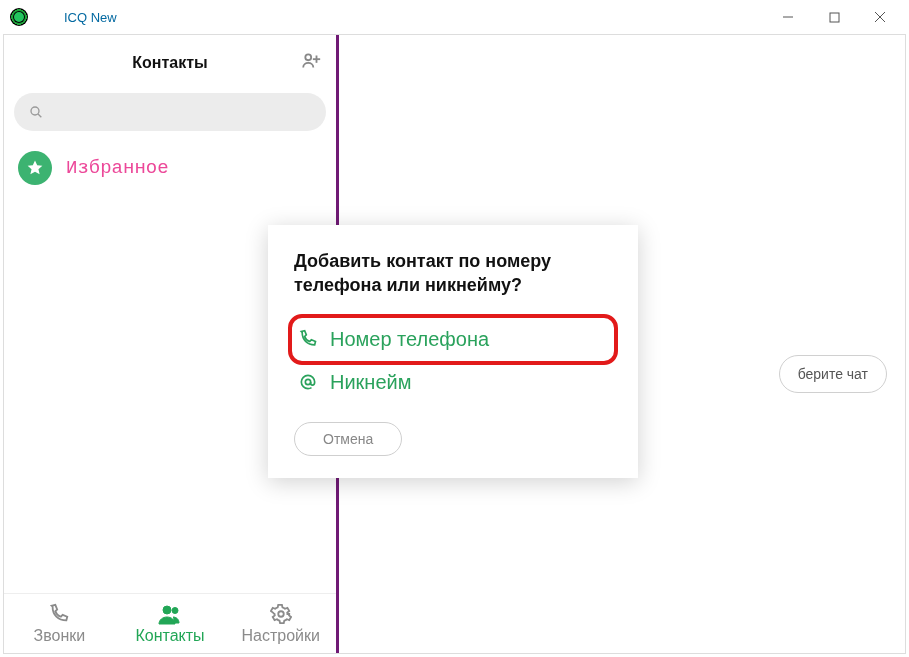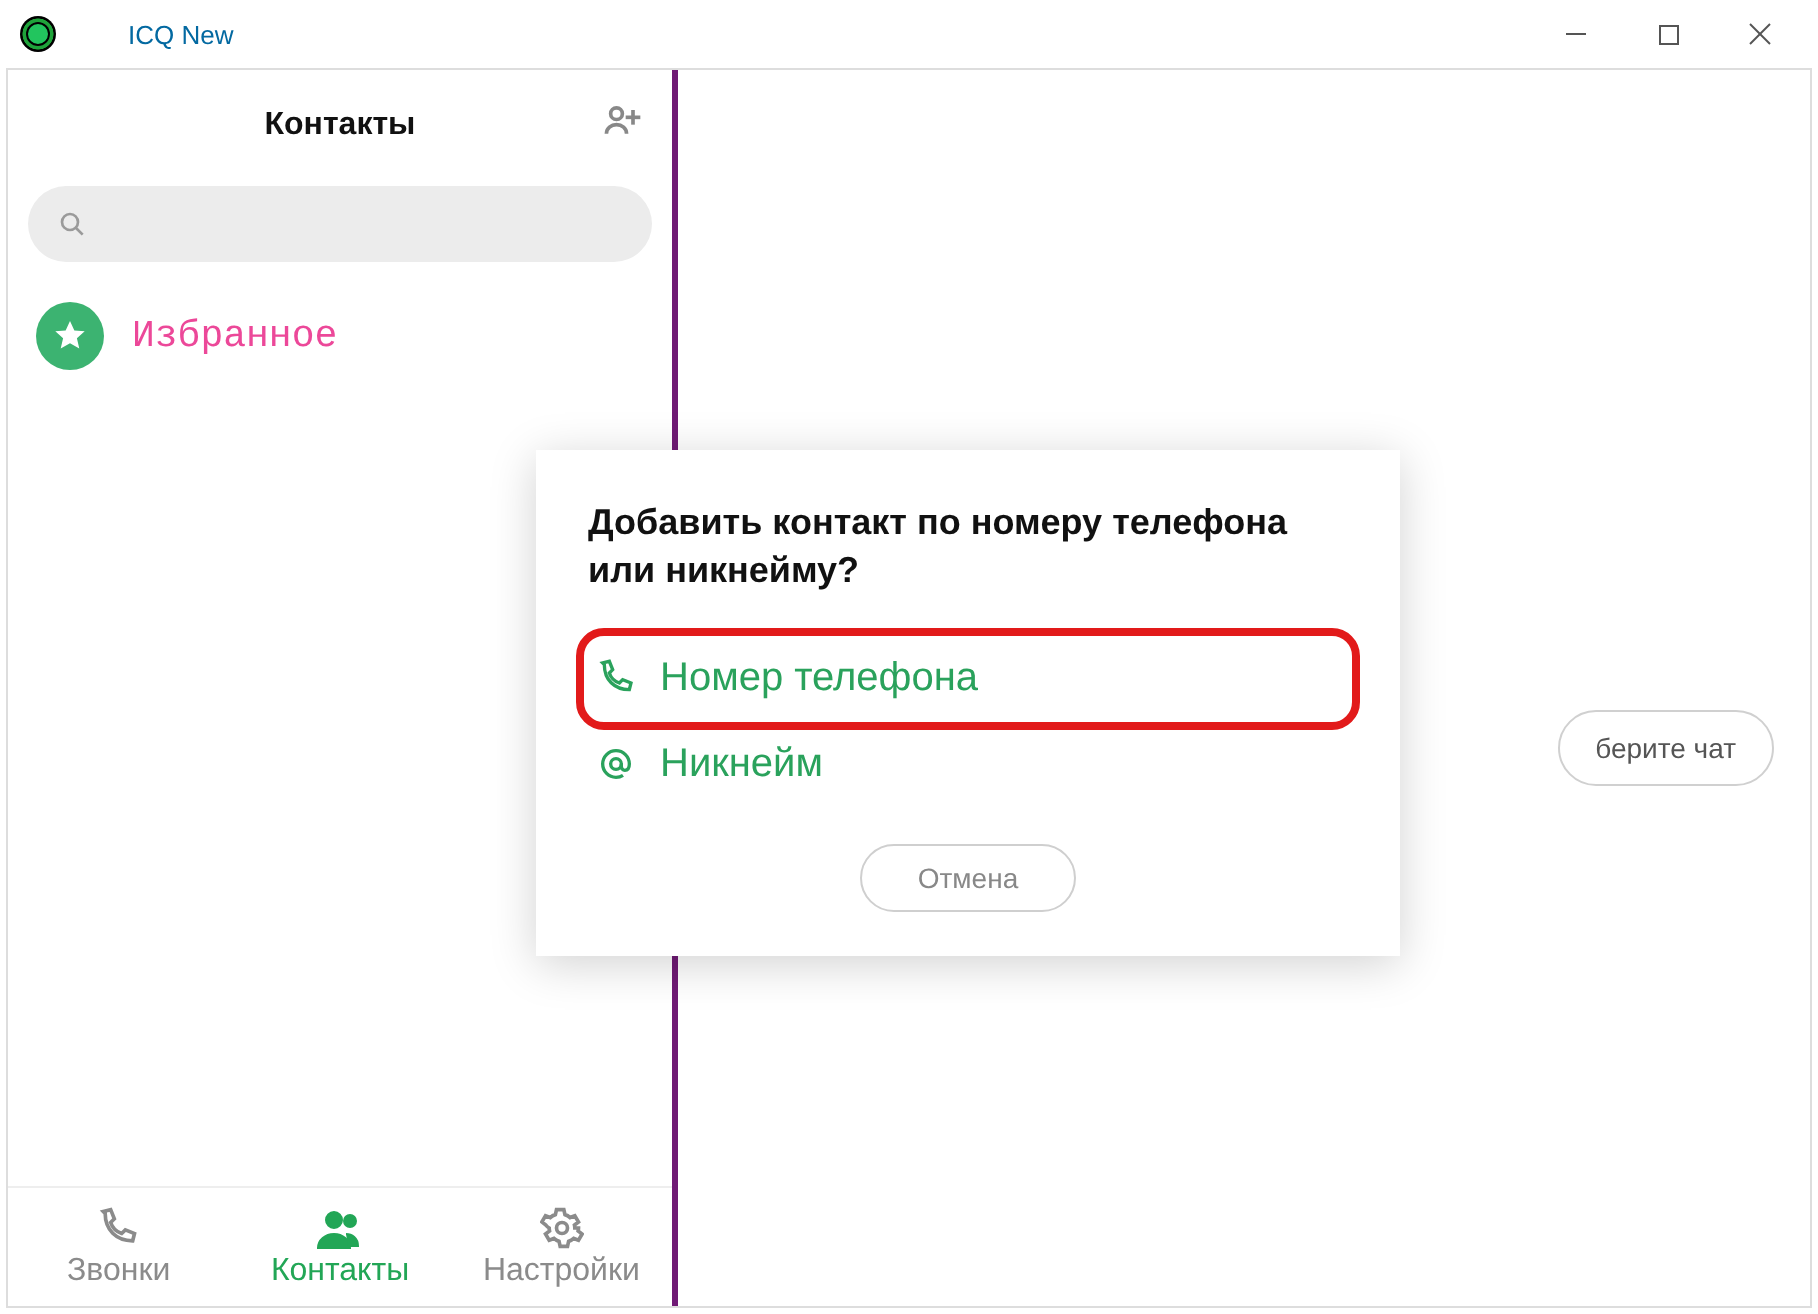--- a/index.html
+++ b/index.html
@@ -35,26 +35,26 @@
   .bottom-nav { margin-top:auto; height:60px; display:flex; border-top:1px solid #eee; }
   .nav-item { flex:1; display:flex; flex-direction:column; align-items:center; justify-content:center; gap:2px; color:#8b8b8b; font-size:16px; }
   .nav-item.active { color:#22a656; }
   .nav-item svg { stroke: currentColor; }
 
   
   .main { flex:1; position:relative; background:#fff; }
   .chip-hint { position:absolute; top:320px; right:18px; height:38px; padding:0 18px; border:1px solid #d0d0d0; border-radius:19px; display:flex; align-items:center; font-size:14px; color:#555; background:#fff; }
 
   
-  .modal { position:absolute; left:268px; top:225px; width:432px; background:#fff; box-shadow:0 4px 22px rgba(0,0,0,0.18); padding:24px 26px 22px 26px; z-index:10; }
+  .modal { position:absolute; left:268px; top:225px; width:370px; background:#fff; box-shadow:0 4px 22px rgba(0,0,0,0.18); padding:24px 26px 22px 26px; z-index:10; }
   .modal-title { font-size:18px; font-weight:600; color:#111; line-height:1.35; margin-bottom:20px; }
   .modal-option { display:flex; align-items:center; gap:12px; padding:10px 4px; color:#2aa25c; font-size:20px; cursor:pointer; border-radius:6px; position:relative; }
   .modal-option svg { flex-shrink:0; }
   .highlight-ring { position:absolute; inset:-4px -6px; border:4px solid #e21a1a; border-radius:14px; pointer-events:none; }
-  .modal-actions { display:flex; justify-content:center; margin-top:18px; }
+  .modal-actions { display:flex; justify-content:flex-start; margin-top:18px; }
   .cancel-btn { border:1px solid #cfcfcf; background:#fff; color:#888; font-size:14px; height:34px; padding:0 28px; border-radius:17px; cursor:pointer; }
 
 </style>
 </head>
 <body>
 
 <div class="titlebar">
   <div class="app-icon"></div>
   <div class="app-title">ICQ New</div>
   <div class="win-controls">

